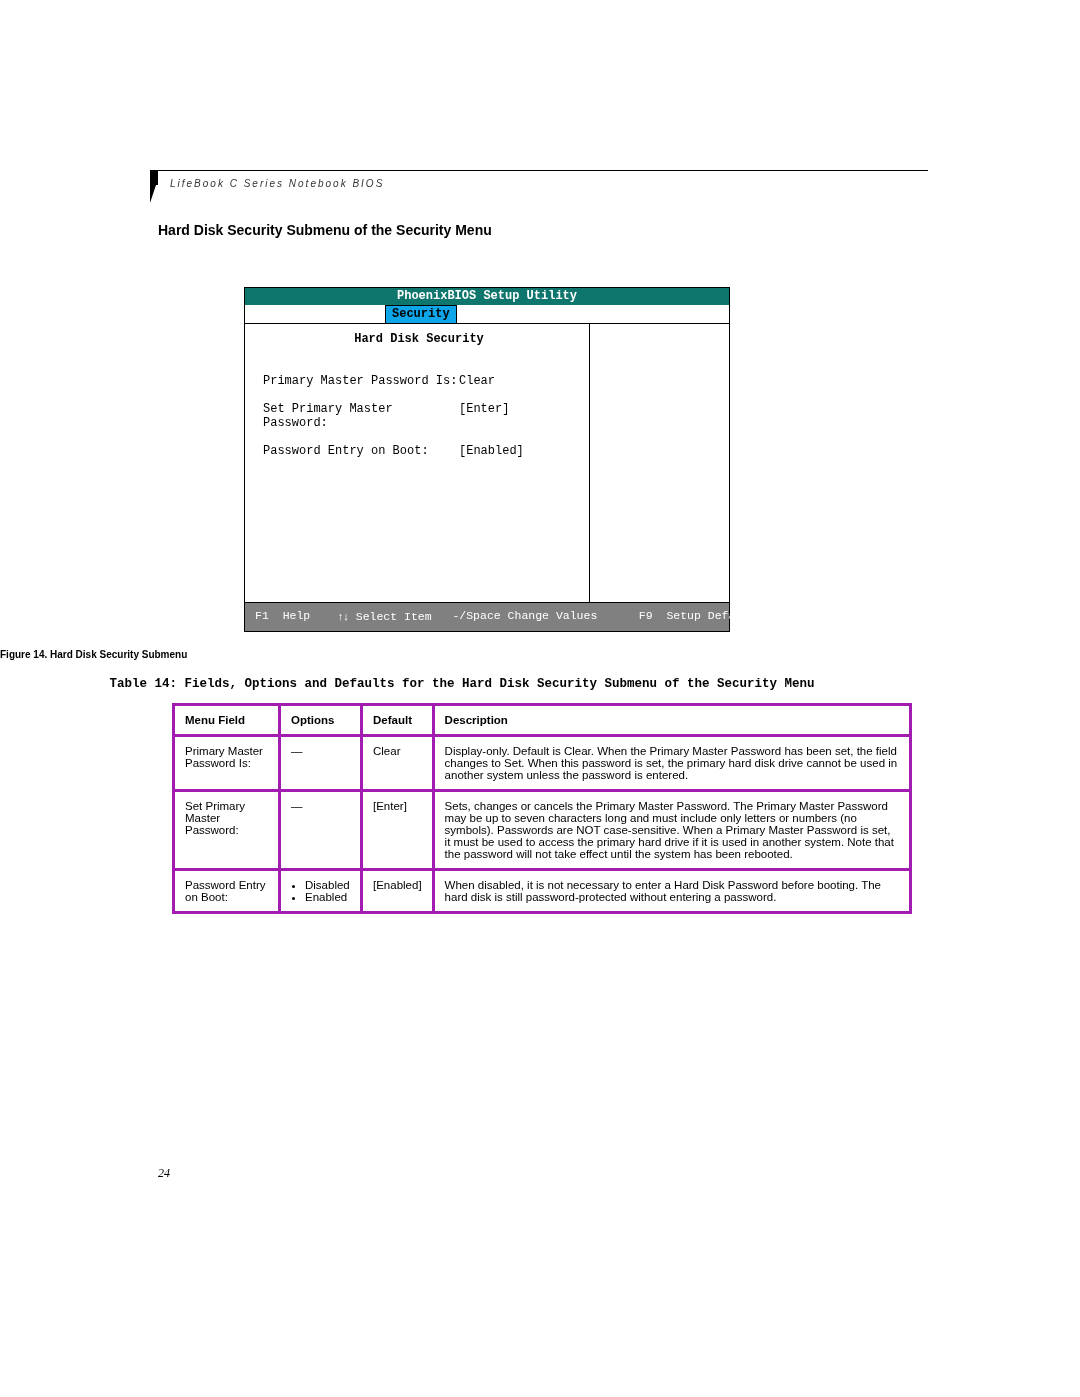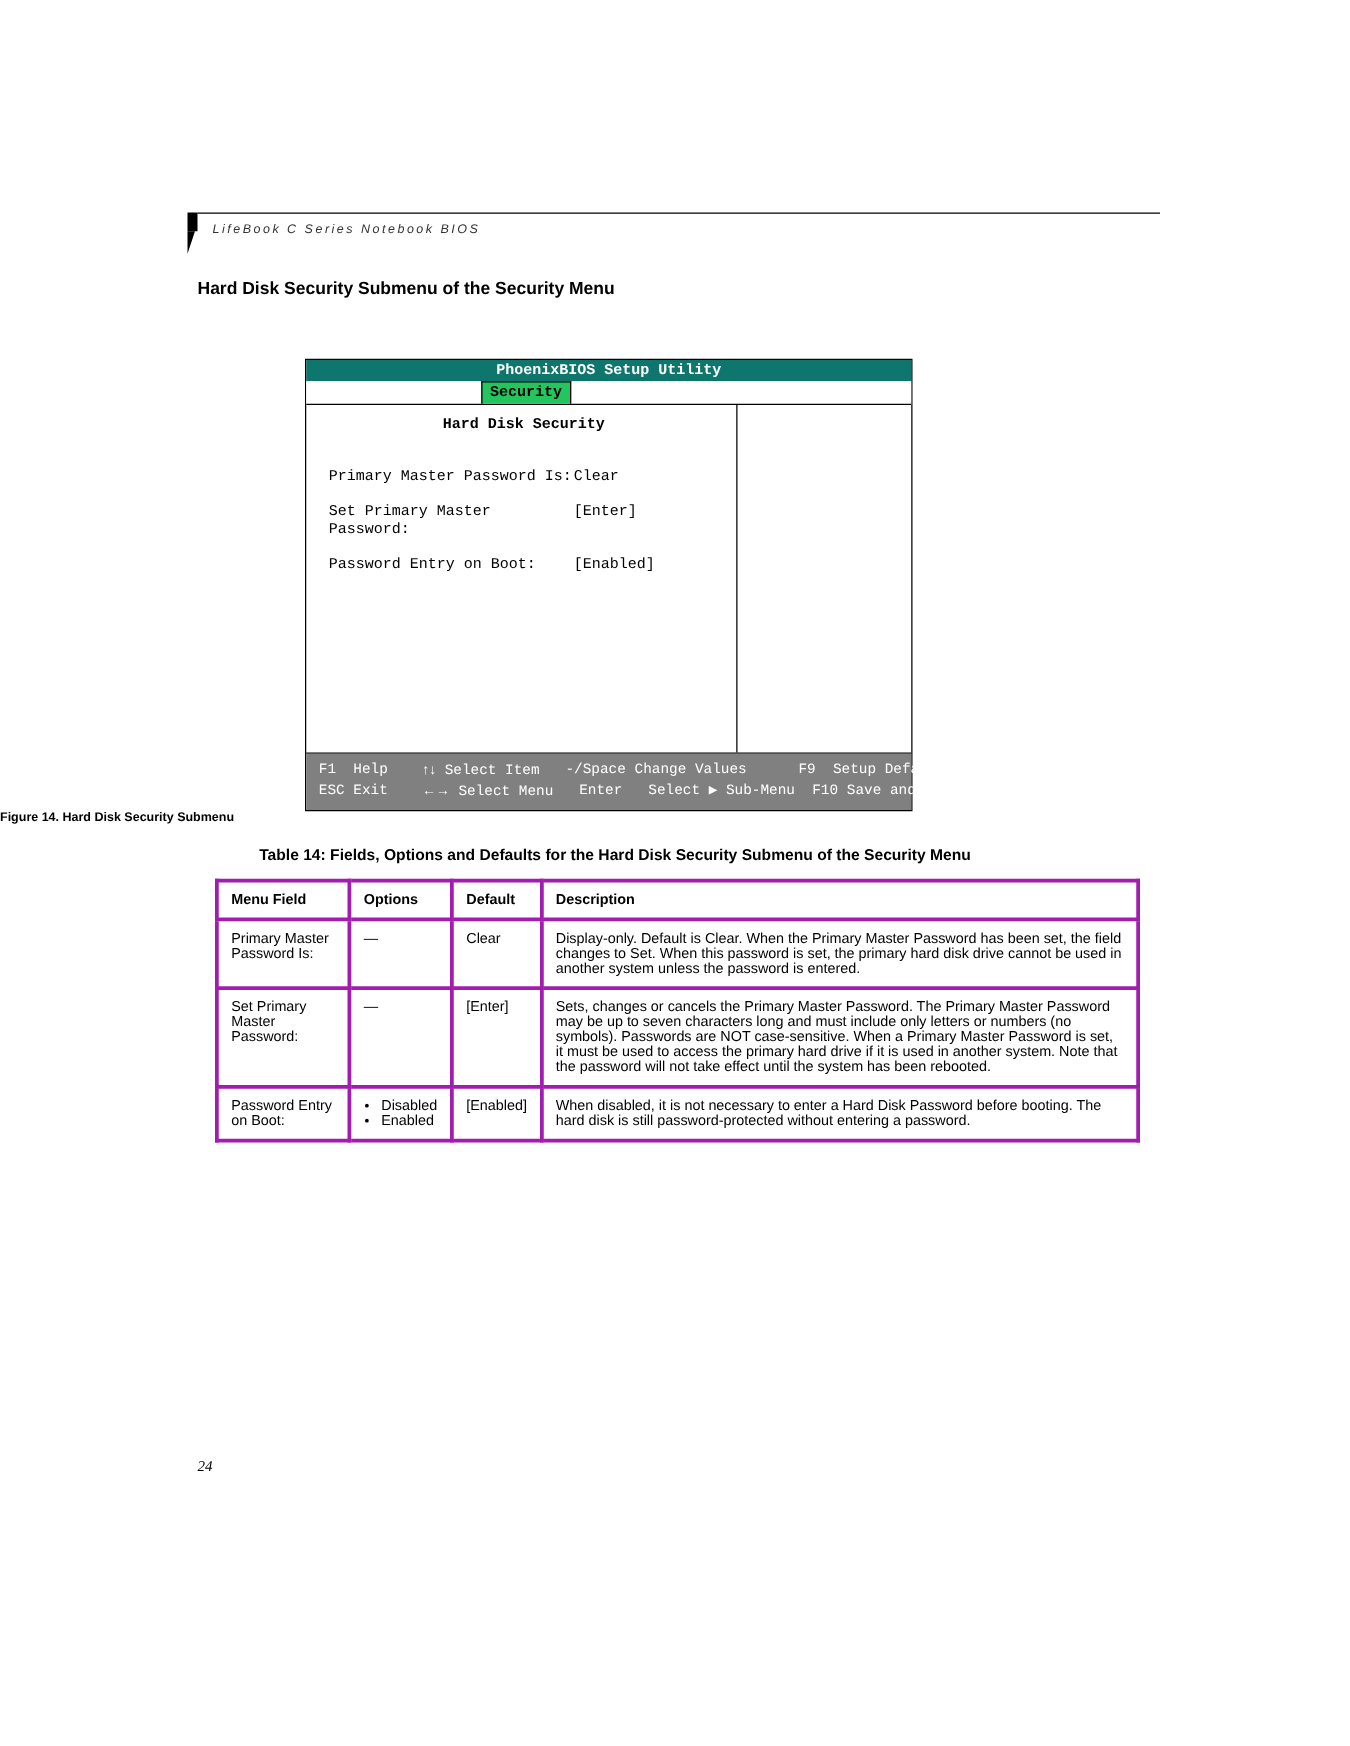--- a/index.html
+++ b/index.html
@@ -97,21 +97,21 @@
     border-bottom: 1px solid #000;
     position: relative;
   }
   .bios-tab {
     position: absolute;
     left: 140px;
     top: 0;
     height: 17px;
     line-height: 17px;
     padding: 0 6px;
-    background: #22c55e;
+    background: #0ea5e9;
     border: 1px solid #000;
     border-bottom: none;
     font-weight: bold;
     font-size: 12px;
   }
   .bios-body {
     display: flex;
     border-bottom: 1px solid #000;
   }
   .bios-left {
@@ -159,24 +159,23 @@
     font-family: Verdana, Arial, sans-serif;
     font-weight: bold;
     font-size: 10px;
   }
   .table-title {
     position: absolute;
     left: 0;
     top: 677px;
     width: 924px;
     text-align: center;
-    font-family: Liberation Sans, sans-serif;
+    font-family: Liberation Mono, monospace;
     font-weight: bold;
     font-size: 12.5px;
-    padding-left: 30px;
   }
   
   table.fields {
     position: absolute;
     left: 172px;
     top: 703px;
     width: 740px;
     border-collapse: collapse;
     font-family: Verdana, Arial, sans-serif;
     font-size: 11.5px;
@@ -239,26 +238,20 @@
         </div>
       </div>
     </div>
     <div class="bios-footer">
       <div class="row">
         <span class="cell"><span class="fk">F1</span>  <span>Help</span>    </span>
         <span class="cell"><span class="hl arrow">↑↓</span> <span>Select Item</span>   </span>
         <span class="cell"><span class="hl">-/Space</span> <span>Change Values</span>      </span>
         <span class="cell"><span class="fk">F9</span>  <span>Setup Defaults</span></span>
       </div>
-      <div class="row">
-        <span class="cell"><span class="fk">ESC</span> <span>Exit</span>    </span>
-        <span class="cell"><span class="hl arrow">←→</span> <span>Select Menu</span>   </span>
-        <span class="cell"><span class="hl">Enter</span>   <span>Select ▶ Sub-Menu</span>  </span>
-        <span class="cell"><span class="fk">F10</span> <span>Save and Exit</span></span>
-      </div>
     </div>
   </div>
 
   <div class="fig-caption">Figure 14.  Hard Disk Security Submenu</div>
   <div class="table-title">Table 14: Fields, Options and Defaults for the Hard Disk Security Submenu of the Security Menu</div>
 
   <table class="fields">
     <colgroup>
       <col class="col-menu">
         <col class="col-opts">

